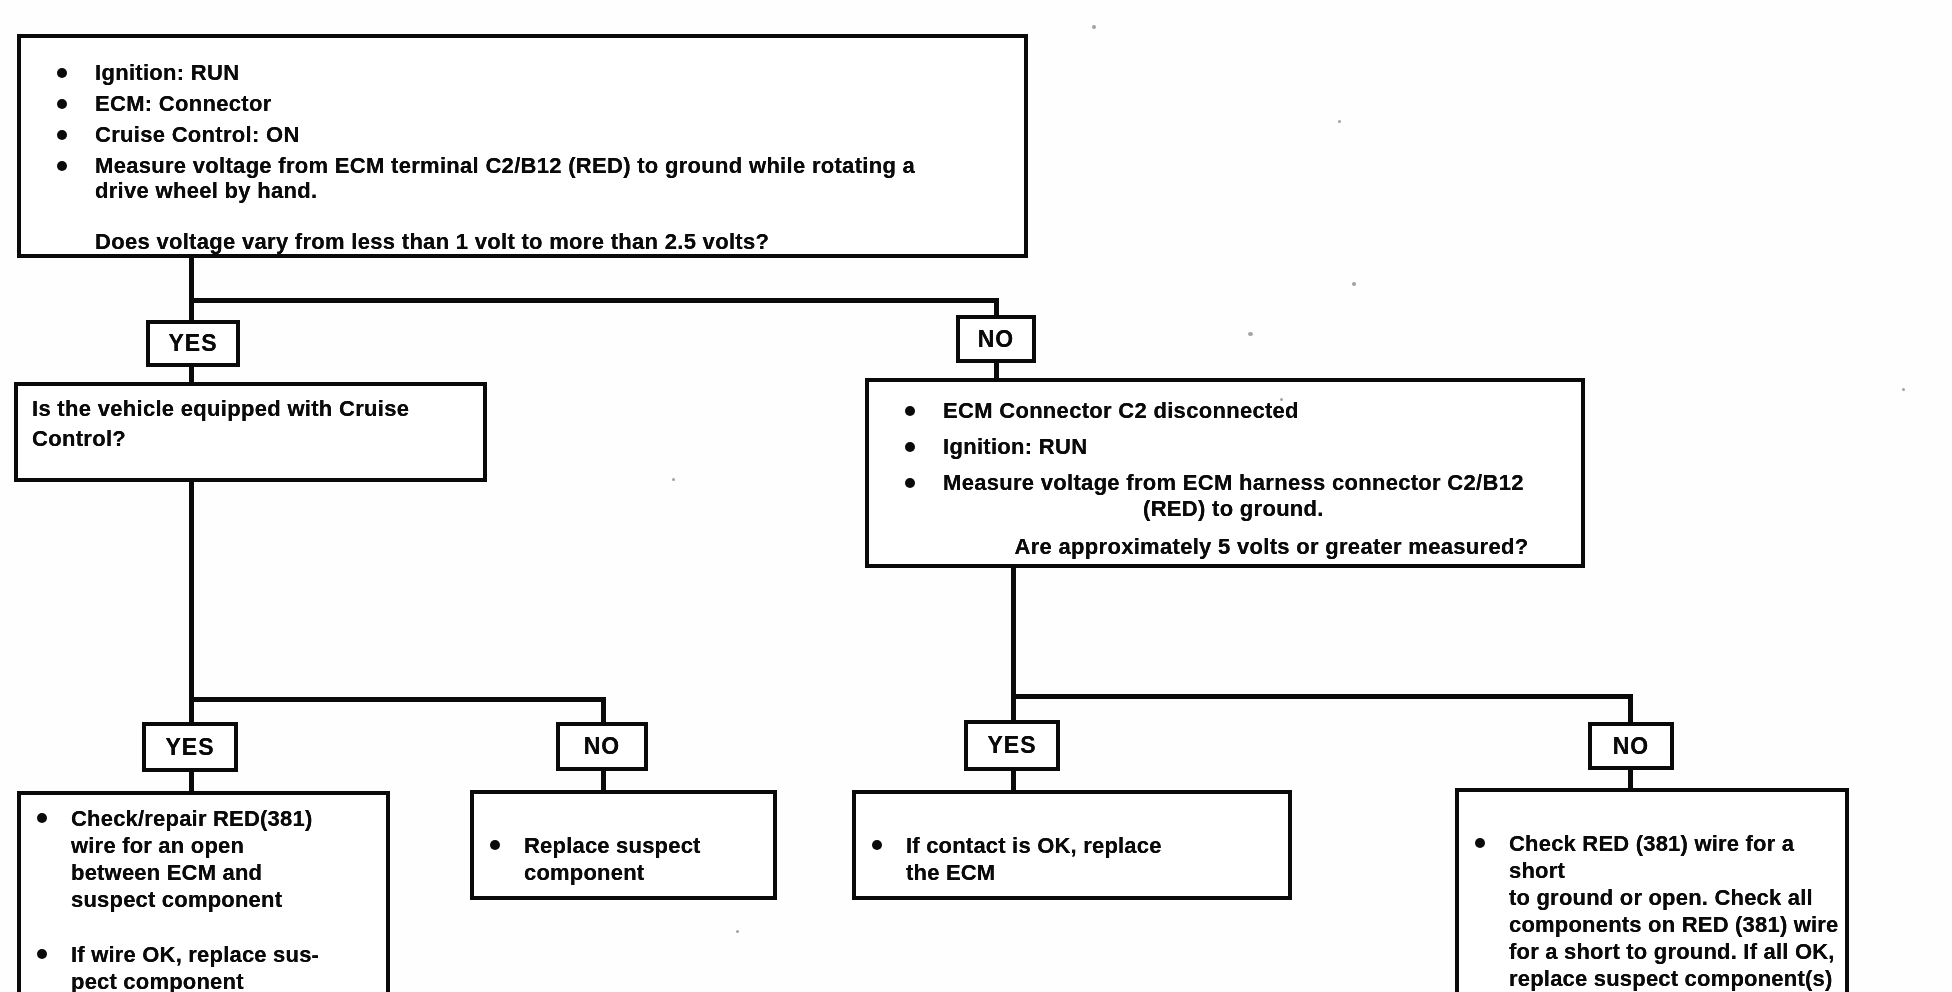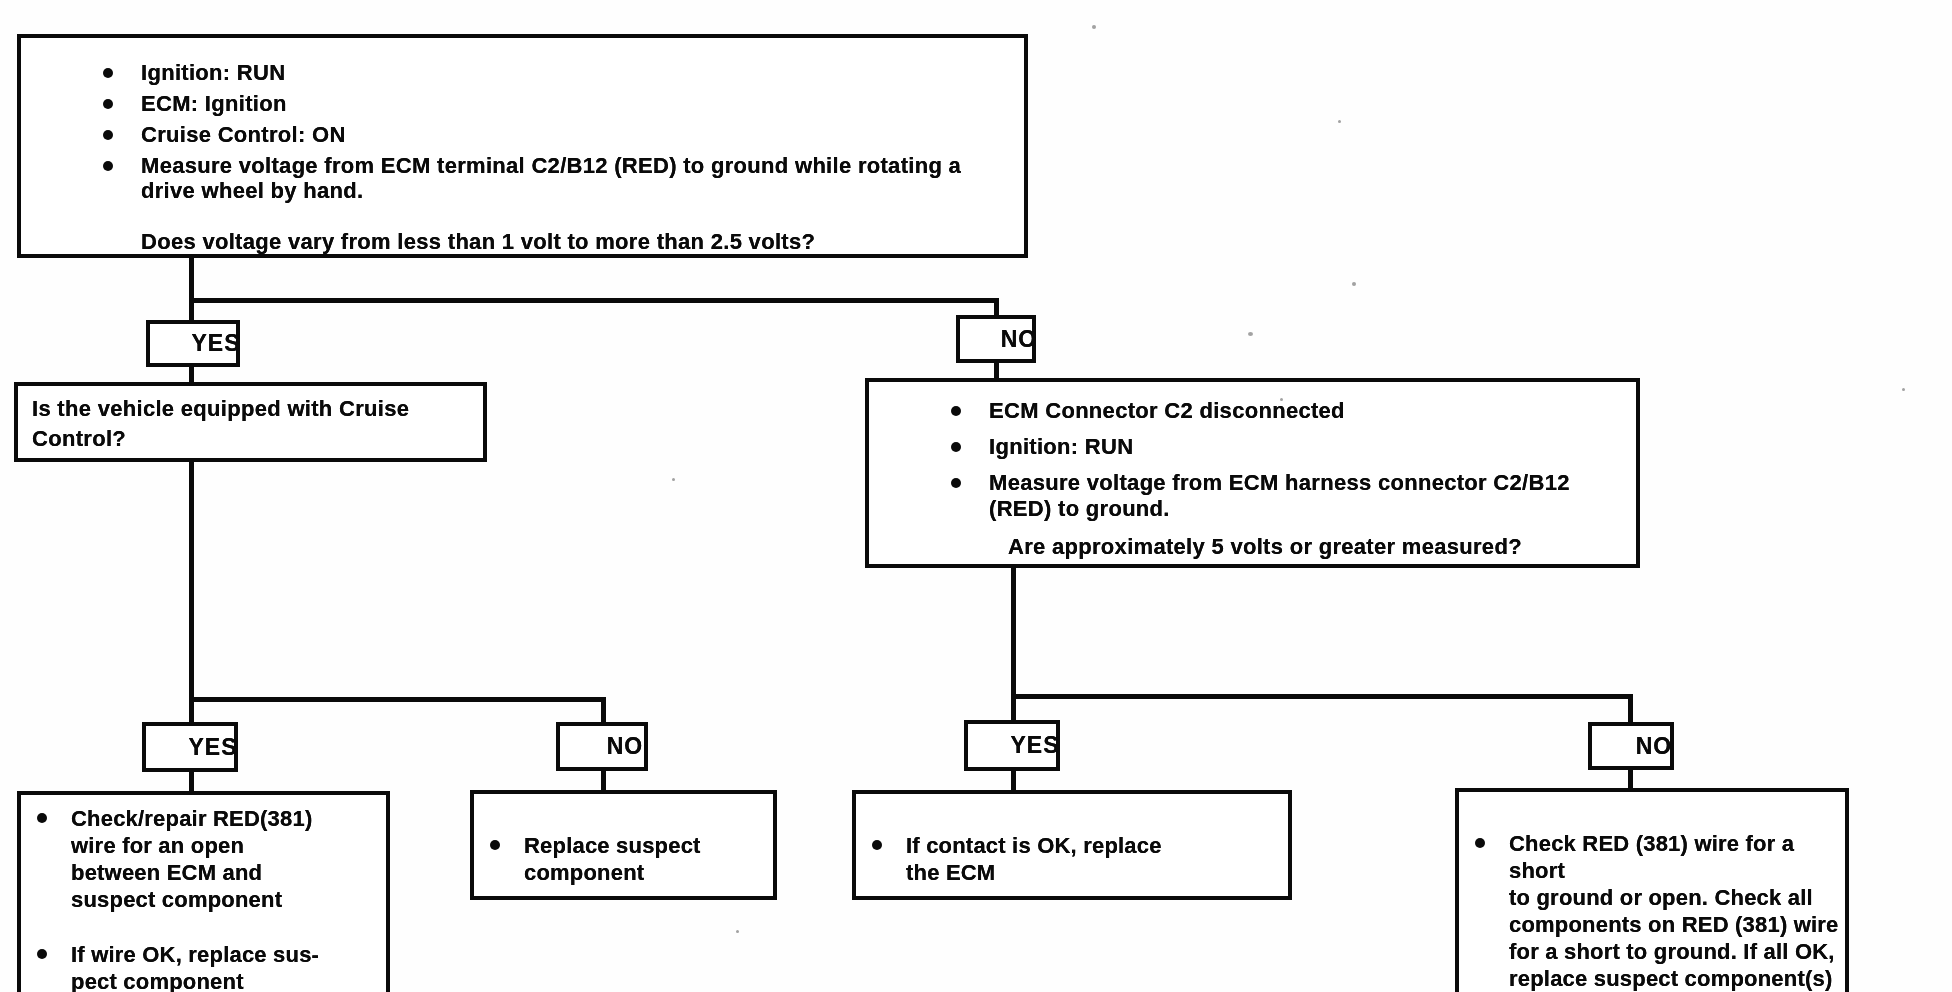--- a/index.html
+++ b/index.html
@@ -16,21 +16,20 @@
     font-weight: 700;
     color: #0a0a0a;
     overflow: hidden;
   }
   .node {
     position: absolute;
     border: 4px solid #0a0a0a;
     background: #ffffff;
     box-sizing: border-box;
     text-shadow: 0 0 0.5px #111;
-    padding-left: 46px;
   }
   .line {
     position: absolute;
     background: #0a0a0a;
   }
   .label-box {
     display: flex;
     align-items: center;
     justify-content: center;
     font-size: 23px;
@@ -113,21 +112,21 @@
   <div class="line" style="left:1628px; top:768px; width:5px; height:22px;"></div>
 
   <div class="node cond top-box" style="left:17px; top:34px; width:1011px; height:224px;">
     <div class="inner">
       <div class="bi">
         <span class="dot"></span>
         <span class="bt">Ignition: RUN</span>
       </div>
       <div class="bi">
         <span class="dot"></span>
-        <span class="bt">ECM: Ignition</span>
+        <span class="bt">ECM: Connector</span>
       </div>
       <div class="bi">
         <span class="dot"></span>
         <span class="bt">Cruise Control: ON</span>
       </div>
       <div class="bi">
         <span class="dot"></span>
         <span class="bt">Measure voltage from ECM terminal C2/B12 (RED) to ground while rotating a
 drive wheel by hand.</span>
       </div>
@@ -135,24 +134,24 @@
     </div>
   </div>
 
   <div class="node label-box" style="left:146px; top:320px; width:94px; height:47px;">
     <span>YES</span>
   </div>
   <div class="node label-box" style="left:956px; top:315px; width:80px; height:48px;">
     <span>NO</span>
   </div>
 
-  <div class="node qbox" style="left:14px; top:382px; width:473px; height:80px;">Is the vehicle equipped with Cruise
+  <div class="node qbox" style="left:14px; top:382px; width:473px; height:100px;">Is the vehicle equipped with Cruise
 Control?</div>
 
-  <div class="node cond right-box" style="left:865px; top:378px; width:775px; height:190px;">
+  <div class="node cond right-box" style="left:865px; top:378px; width:720px; height:190px;text-align:center;">
     <div class="inner">
       <div class="bi">
         <span class="dot"></span>
         <span class="bt">ECM Connector C2 disconnected</span>
       </div>
       <div class="bi">
         <span class="dot"></span>
         <span class="bt">Ignition: RUN</span>
       </div>
       <div class="bi">

